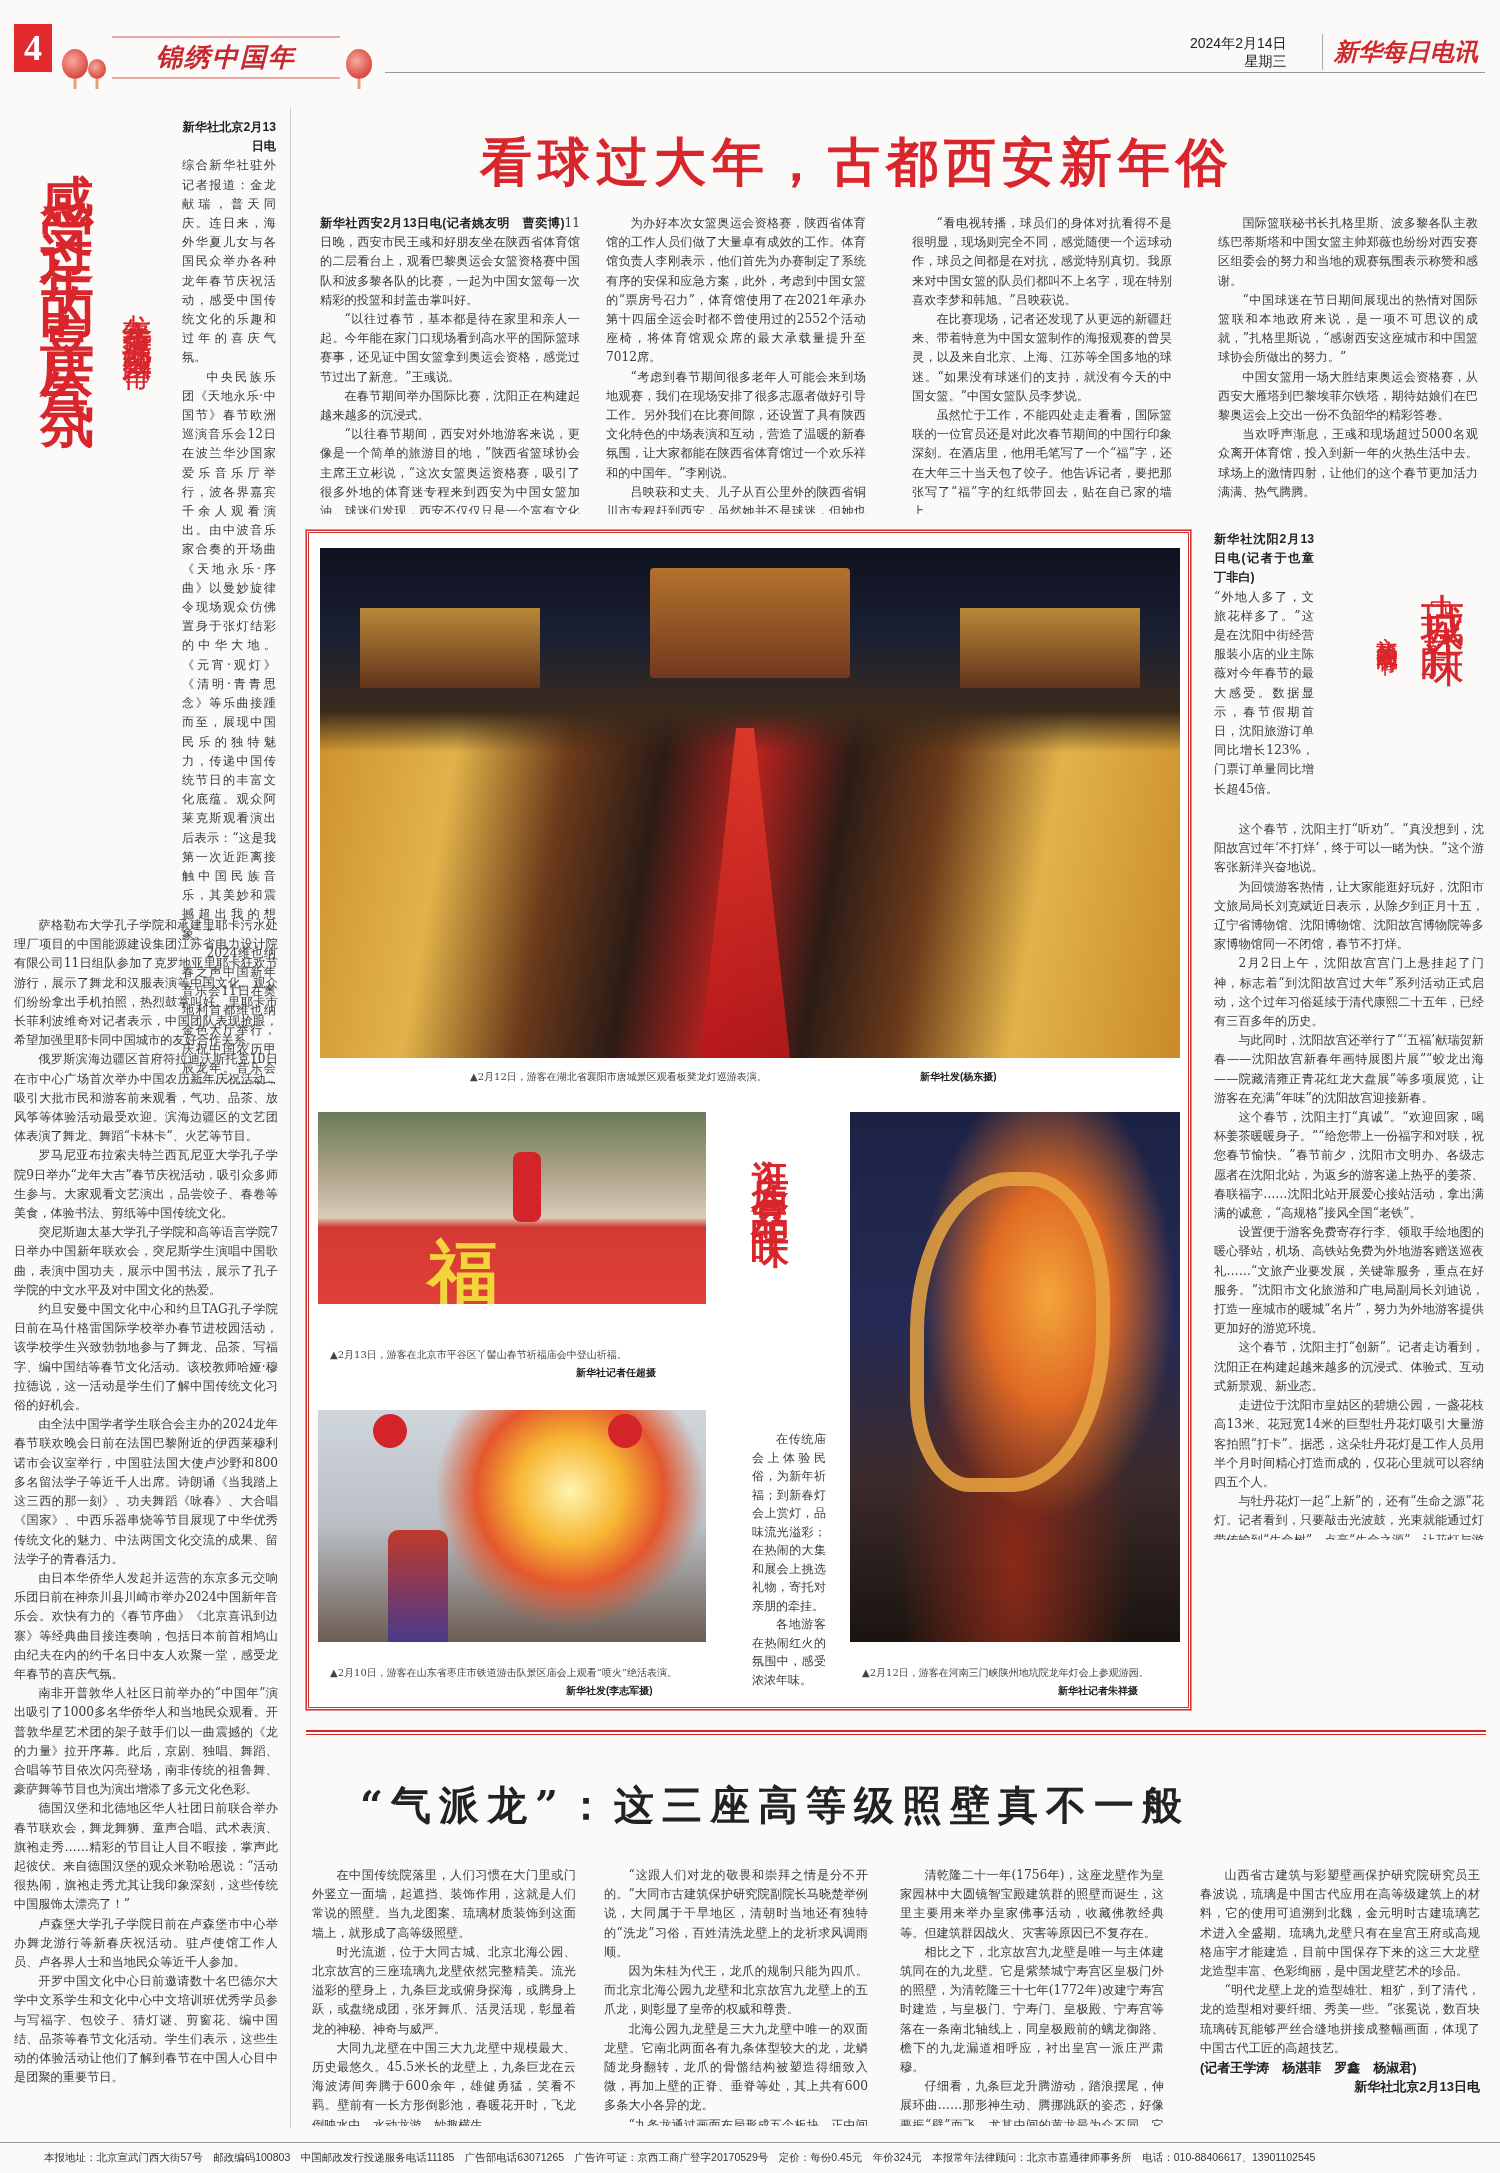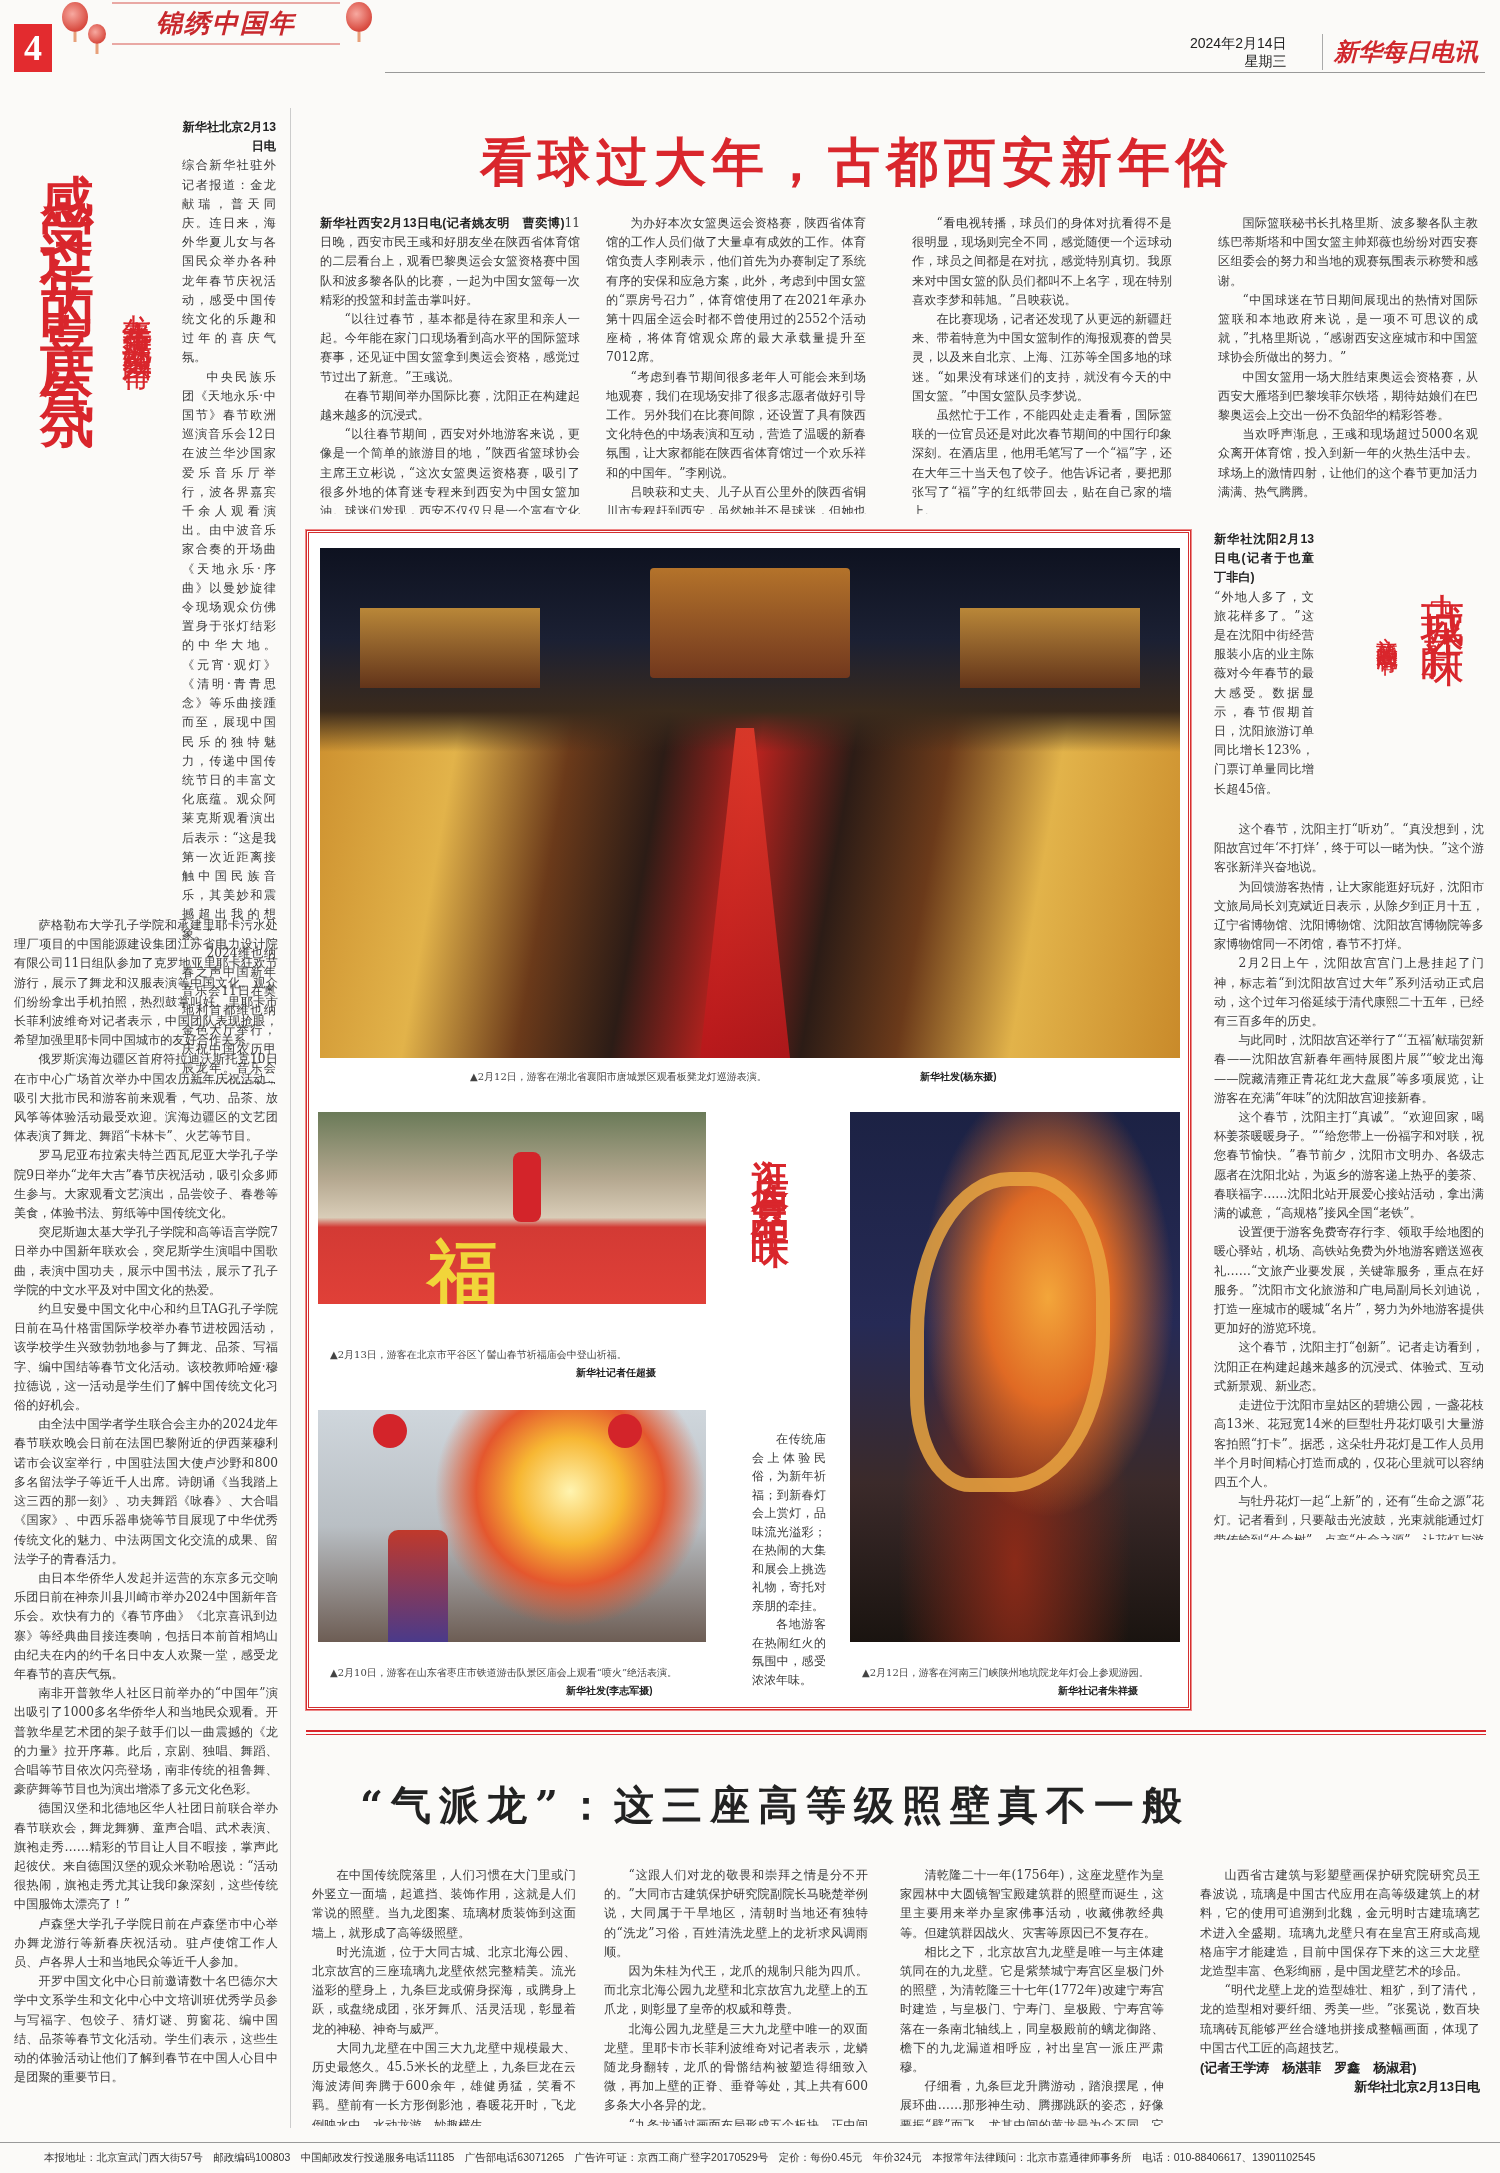--- a/index.html
+++ b/index.html
@@ -1,19 +1,19 @@
 <!DOCTYPE html>
 <html><head>
 <meta charset="utf-8">
 <style>
 *{box-sizing:border-box;margin:0;padding:0}
 body{width:1500px;height:2173px;background:#fbfaf8;font-family:"DejaVu Serif","Liberation Serif",serif;color:#333;position:relative;overflow:hidden}
 .abs{position:absolute}
 .pagenum{left:14px;top:24px;width:38px;height:48px;background:#e32b2f;color:#fff;font-family:"Liberation Serif",serif;font-weight:bold;font-size:36px;text-align:center;line-height:48px}
-.banner{left:62px;top:2px;width:310px;height:62px;display:flex;align-items:flex-start}
+.banner{left:62px;top:17px;width:310px;height:62px;display:flex;align-items:flex-end}
 .lantern{width:26px;height:30px;border-radius:50%;background:radial-gradient(circle at 40% 40%,#f7a9a0,#d84a3f 70%);position:relative;flex:none}
 .lantern.sm{width:18px;height:20px;margin-top:22px}
 .lantern::after{content:"";position:absolute;left:50%;bottom:-10px;width:3px;height:10px;background:#e8a07a;transform:translateX(-50%)}
 .banner-title{flex:1;margin:0 6px;border-top:2px solid #e9a8a4;border-bottom:2px solid #e9a8a4;color:#c8282d;font-family:"DejaVu Serif",serif;font-style:italic;font-weight:bold;font-size:26px;text-align:center;letter-spacing:2px;padding:2px 0}
 .rule-top{left:385px;top:72px;width:1100px;height:1px;background:#999}
 .date{left:1190px;top:34px;text-align:right;font-family:"Liberation Sans",sans-serif;font-size:14px;color:#222;line-height:18px}
 .vsep{left:1322px;top:34px;width:1px;height:36px;background:#aaa}
 .brand{left:1334px;top:36px;font-family:"DejaVu Serif",serif;font-weight:bold;font-style:italic;font-size:24px;color:#d0282d;white-space:nowrap}
 .headline{color:#d9262c;font-family:"DejaVu Serif",serif;font-weight:bold}
 .vtext{writing-mode:vertical-rl;text-orientation:upright}
@@ -183,21 +183,21 @@
 
 <div class="col body" style="left:312px;top:1866px;width:264px;height:260px;overflow:hidden">
   <p>在中国传统院落里，人们习惯在大门里或门外竖立一面墙，起遮挡、装饰作用，这就是人们常说的照壁。当九龙图案、琉璃材质装饰到这面墙上，就形成了高等级照壁。</p>
   <p>时光流逝，位于大同古城、北京北海公园、北京故宫的三座琉璃九龙壁依然完整精美。流光溢彩的壁身上，九条巨龙或俯身探海，或腾身上跃，或盘绕成团，张牙舞爪、活灵活现，彰显着龙的神秘、神奇与威严。</p>
   <p>大同九龙壁在中国三大九龙壁中规模最大、历史最悠久。45.5米长的龙壁上，九条巨龙在云海波涛间奔腾于600余年，雄健勇猛，笑看不羁。壁前有一长方形倒影池，春暖花开时，飞龙倒映水中，水动龙游，妙趣横生。</p>
 
 </div>
 <div class="col body" style="left:604px;top:1866px;width:264px;height:260px;overflow:hidden">
   <p>“这跟人们对龙的敬畏和崇拜之情是分不开的。”大同市古建筑保护研究院副院长马晓楚举例说，大同属于干旱地区，清朝时当地还有独特的“洗龙”习俗，百姓清洗龙壁上的龙祈求风调雨顺。</p>
   <p>因为朱桂为代王，龙爪的规制只能为四爪。而北京北海公园九龙壁和北京故宫九龙壁上的五爪龙，则彰显了皇帝的权威和尊贵。</p>
-  <p>北海公园九龙壁是三大九龙壁中唯一的双面龙壁。里耶卡市长菲利波维奇对记者表示，龙鳞随龙身翻转，龙爪的骨骼结构被塑造得细致入微，再加上壁的正脊、垂脊等处，其上共有600多条大小各异的龙。</p>
+  <p>北海公园九龙壁是三大九龙壁中唯一的双面龙壁。它南北两面各有九条体型较大的龙，龙鳞随龙身翻转，龙爪的骨骼结构被塑造得细致入微，再加上壁的正脊、垂脊等处，其上共有600多条大小各异的龙。</p>
   <p>“九条龙通过画面布局形成五个板块，正中间的是黄色盘龙，两旁的是升龙或降龙，体现出皇家照壁的寓意。”北海公园研究室主任张冕说。</p>
 </div>
 <div class="col body" style="left:900px;top:1866px;width:264px;height:260px;overflow:hidden">
   <p>清乾隆二十一年(1756年)，这座龙壁作为皇家园林中大圆镜智宝殿建筑群的照壁而诞生，这里主要用来举办皇家佛事活动，收藏佛教经典等。但建筑群因战火、灾害等原因已不复存在。</p>
   <p>相比之下，北京故宫九龙壁是唯一与主体建筑同在的九龙壁。它是紫禁城宁寿宫区皇极门外的照壁，为清乾隆三十七年(1772年)改建宁寿宫时建造，与皇极门、宁寿门、皇极殿、宁寿宫等落在一条南北轴线上，同皇极殿前的螭龙御路、檐下的九龙漏道相呼应，衬出皇宫一派庄严肃穆。</p>
   <p>仔细看，九条巨龙升腾游动，踏浪摆尾，伸展环曲……那形神生动、腾挪跳跃的姿态，好像要振“壁”而飞。尤其中间的黄龙最为众不同，它双目圆睁，正视前方，好像时刻视察着宫中的动静。</p>
 
 </div>
 <div class="col body" style="left:1200px;top:1866px;width:280px;height:270px;overflow:hidden">
   <p>山西省古建筑与彩塑壁画保护研究院研究员王春波说，琉璃是中国古代应用在高等级建筑上的材料，它的使用可追溯到北魏，金元明时古建琉璃艺术进入全盛期。琉璃九龙壁只有在皇宫王府或高规格庙宇才能建造，目前中国保存下来的这三大龙壁龙造型丰富、色彩绚丽，是中国龙壁艺术的珍品。</p>

